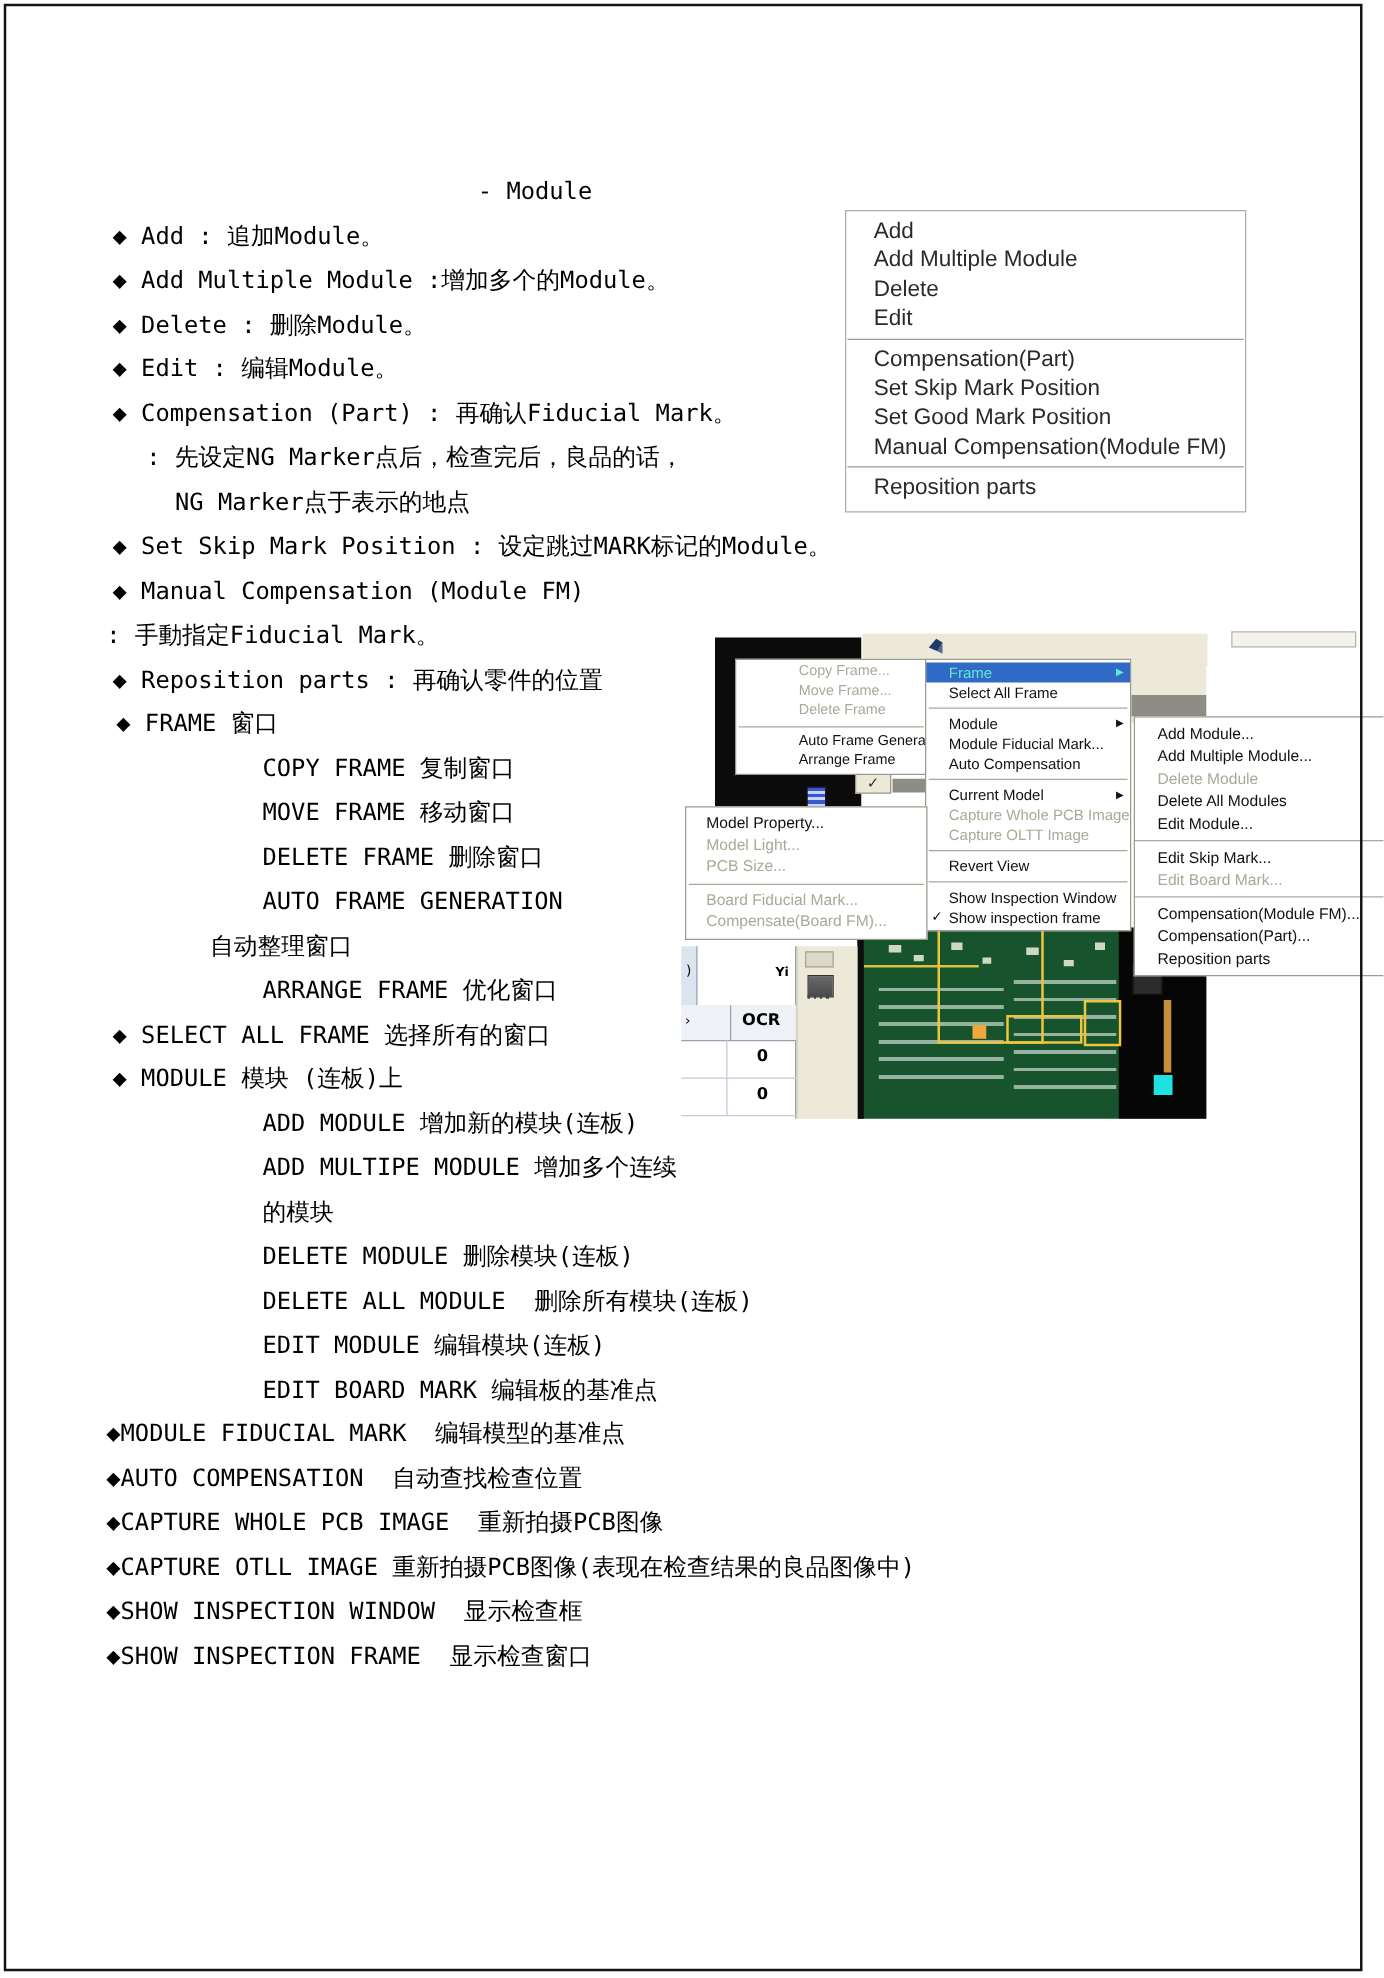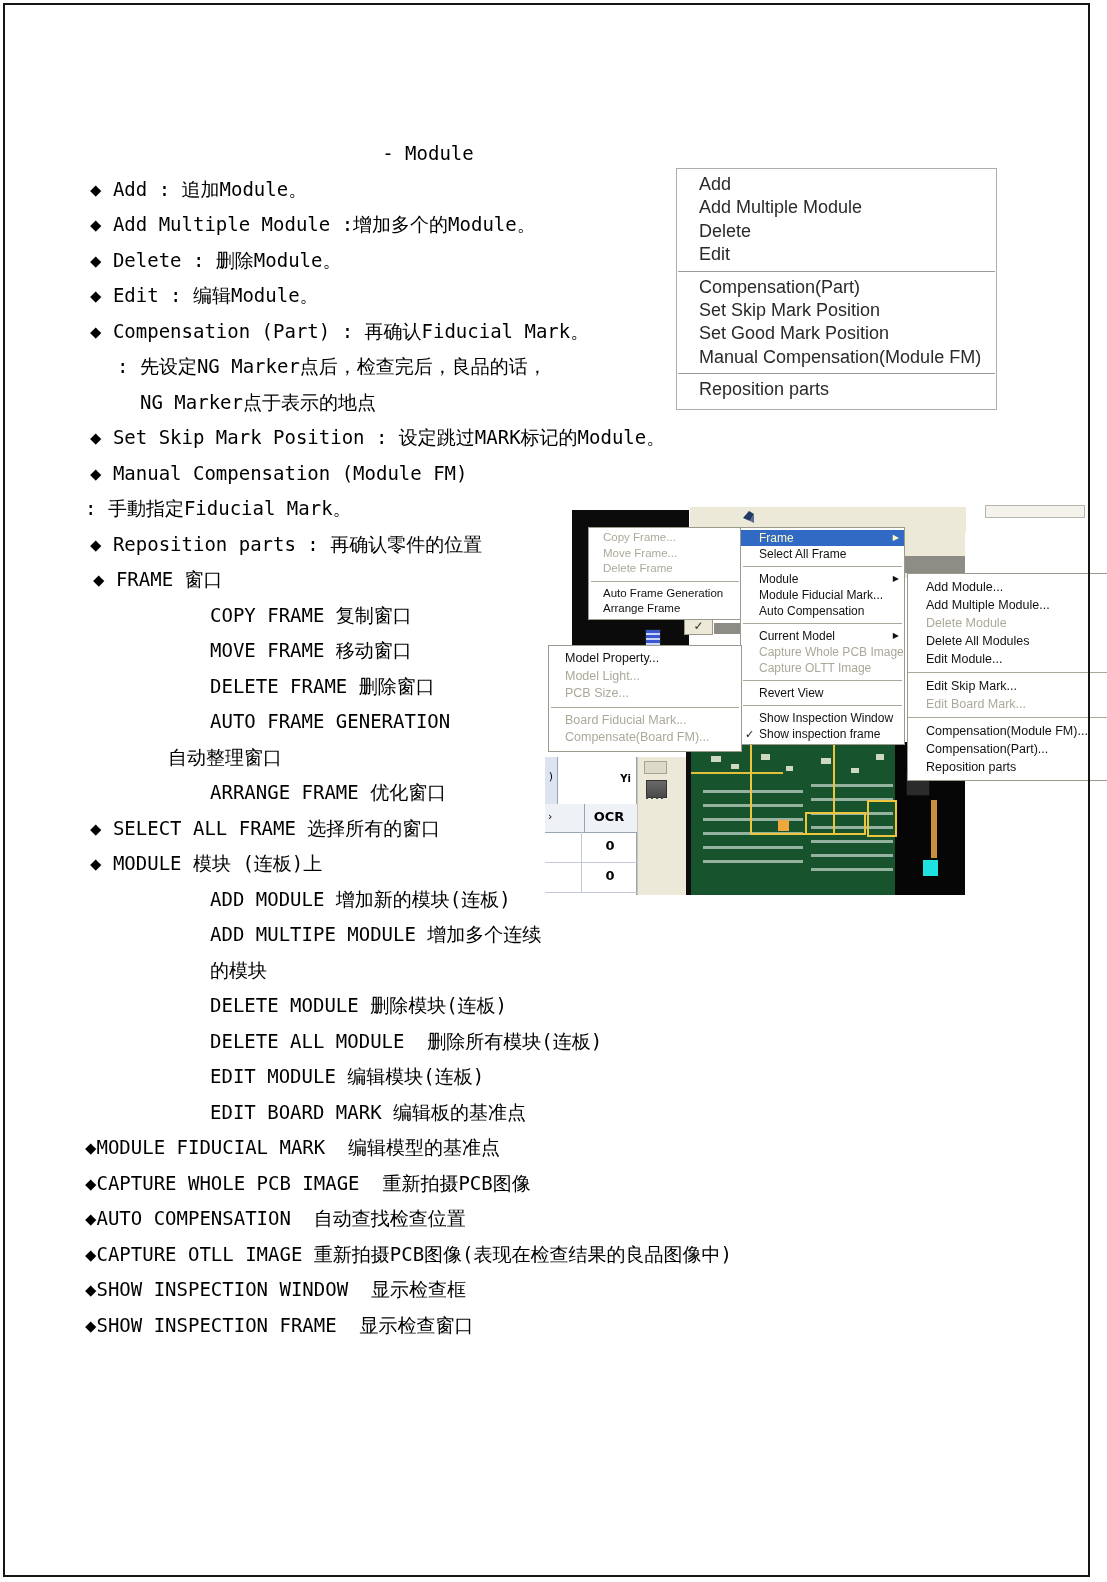--- a/index.html
+++ b/index.html
@@ -28,26 +28,26 @@
   .hand-icon{left:196px;top:3px;width:16px;height:17px;}
   .blue-icon{left:100px;top:124px;width:16px;height:18px;border:1px solid #1a1a1a;
         background:repeating-linear-gradient(180deg,#3a57d0 0 3px,#c9d5f8 3px 5px);}
   .check-btn{left:139px;top:112px;width:29px;height:18px;background:#ece9d8;border:1px solid #9a988c;
         font-size:12px;line-height:16px;text-align:center;color:#333;}
   .gray-bar2{left:169px;top:118px;width:32px;height:11px;background:#8e8d85;}
   
   .xmenu{background:#fff;border:1px solid #9c9a8e;color:#111;}
   .xmenu .mi{position:relative;white-space:nowrap;overflow:hidden;}
   .xmenu .dis{color:#aca899;}
-  .xmenu .hl{background:#316ac5;color:#fef9c3;}
+  .xmenu .hl{background:#316ac5;color:#5eead4;}
   .xmenu .sep{border-top:1px solid #aca899;margin:4px 2px;height:0;}
   .xmenu .arr{position:absolute;right:5px;top:50%;transform:translateY(-50%);font-size:8px;}
   .xmenu .chk{position:absolute;left:4px;top:0;font-size:11px;}
   .frame-sub{left:43px;top:22px;width:154px;font-size:11.5px;padding:2px 0;}
-  .frame-sub .mi{height:15.5px;line-height:15.5px;padding-left:14px;}
+  .frame-sub .mi{height:15.5px;line-height:15.5px;padding-left:14px;margin-left:36px;}
   .main-menu{left:195px;top:22px;width:165px;font-size:12px;padding:2px 0;}
   .main-menu .mi{height:16px;line-height:16px;padding-left:18px;}
   .main-menu .sep{margin:4px 2px;}
   .model-menu{left:3px;top:140px;width:194px;font-size:12.5px;padding:4px 0;}
   .model-menu .mi{height:17.5px;line-height:17.5px;padding-left:16px;}
   .module-sub{left:362px;top:68px;width:200px;font-size:12.5px;padding:4px 0;border-right:none;}
   .module-sub .mi{height:18px;line-height:18px;padding-left:18px;}
   .module-sub .sep{margin:4px 0;}
   
   .grid{left:0;top:252px;width:92px;height:138px;background:#fff;border-right:1px solid #9aa3b5;
@@ -113,22 +113,22 @@
       <div class="doc-line" style="margin-left: 5px;">◆ SELECT ALL FRAME 选择所有的窗口</div>
       <div class="doc-line" style="margin-left: 5px;">◆ MODULE 模块 (连板)上</div>
       <div class="doc-line" style="margin-left: 125px;">ADD MODULE 增加新的模块(连板)</div>
       <div class="doc-line" style="margin-left: 125px;">ADD MULTIPE MODULE 增加多个连续</div>
       <div class="doc-line" style="margin-left: 125px;">的模块</div>
       <div class="doc-line" style="margin-left: 125px;">DELETE MODULE 删除模块(连板)</div>
       <div class="doc-line" style="margin-left: 125px;">DELETE ALL MODULE  删除所有模块(连板)</div>
       <div class="doc-line" style="margin-left: 125px;">EDIT MODULE 编辑模块(连板)</div>
       <div class="doc-line" style="margin-left: 125px;">EDIT BOARD MARK 编辑板的基准点</div>
       <div class="doc-line" style="margin-left: 0px;">◆MODULE FIDUCIAL MARK  编辑模型的基准点</div>
+      <div class="doc-line" style="margin-left: 0px;">◆AUTO COMPENSATION  自动查找检查位置</div>
       <div class="doc-line" style="margin-left: 0px;">◆CAPTURE WHOLE PCB IMAGE  重新拍摄PCB图像</div>
-      <div class="doc-line" style="margin-left: 0px;">◆AUTO COMPENSATION  自动查找检查位置</div>
       <div class="doc-line" style="margin-left: 0px;">◆CAPTURE OTLL IMAGE 重新拍摄PCB图像(表现在检查结果的良品图像中)</div>
       <div class="doc-line" style="margin-left: 0px;">◆SHOW INSPECTION WINDOW  显示检查框</div>
       <div class="doc-line" style="margin-left: 0px;">◆SHOW INSPECTION FRAME  显示检查窗口</div>
     </div>
 
   <div class="menu1" id="menu1">
       <div class="mi"><span>Add</span></div>
       <div class="mi"><span>Add Multiple Module</span></div>
       <div class="mi dis"><span>Delete</span></div>
       <div class="mi"><span>Edit</span></div>

